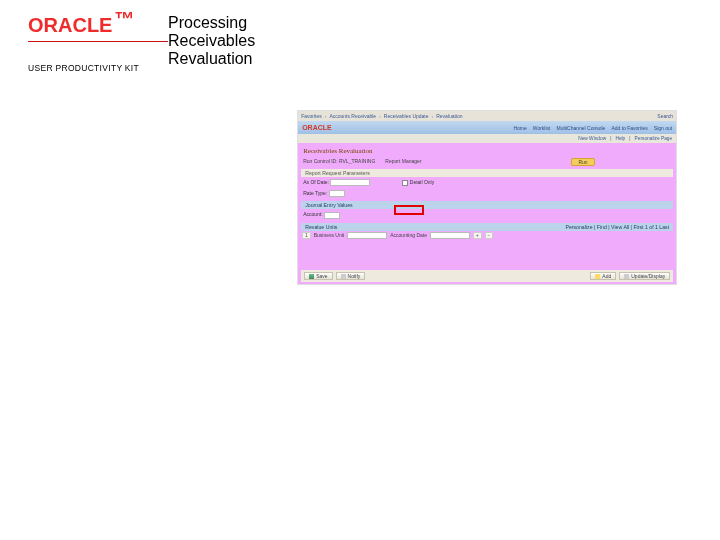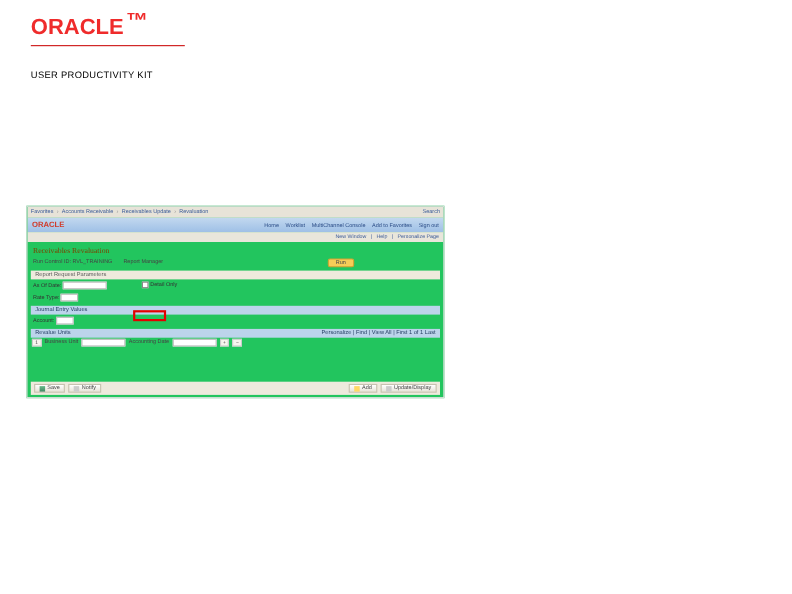--- a/index.html
+++ b/index.html
@@ -1,28 +1,28 @@
 <!DOCTYPE html>
 <html><head>
 <meta charset="utf-8">
 <style>
   *{box-sizing:border-box;margin:0;padding:0}
   html,body{width:720px;height:540px;font-family:Arial,Helvetica,sans-serif;background:#fff}
-  .page{display:flex;flex-direction:column;width:684px;height:540px}
+  .page{display:flex;flex-direction:row;width:684px;height:540px}
   .header{display:flex;align-items:flex-start;padding:14px 18px 4px 28px}
   .logo-block{display:flex;flex-direction:column;gap:2px}
   .oracle-logo{display:flex;align-items:center;gap:0}
   .oracle-logo span{color:#ef2b2b;font-weight:700;font-size:20px;letter-spacing:0}
   .tm{color:#444;font-size:9px;margin-left:2px;position:relative;top:-6px}
   .upk-line{width:140px;height:1px;background:#c11;margin-top:2px}
   .upk{font-size:8.5px;letter-spacing:0.3px;color:#000;margin-top:19px}
   .title{margin-left:auto;font-size:16px;color:#000}
   .body{display:flex;flex:1}
   .left{width:420px;padding:110px 0 0 24px;position:relative}
-  .shot{position:relative;width:380px;height:175px;border:1px solid #e0dfdf;background:#22c55e;font-size:5.5px;color:#444;overflow:hidden}
+  .shot{position:relative;width:380px;height:175px;border:1px solid #e0dfdf;background:#f0abfc;font-size:5.5px;color:#444;overflow:hidden}
   .bc{background:#e7e3d8;height:10px;display:flex;align-items:center;padding:0 3px;gap:3px;font-size:5px;color:#3a5a98}
   .bc .sep{color:#999}
   .bc-end{margin-left:auto;color:#3a5a98}
   .topbar{background:linear-gradient(#c2d8ef,#9fc0e6);height:13px;display:flex;align-items:center;padding:0 4px}
   .top-logo{color:#d13a29;font-weight:700;font-size:7px}
   .top-links{margin-left:auto;display:flex;gap:6px;font-size:5px;color:#2a4c86}
   .sub{background:#e9e6db;height:9px;display:flex;justify-content:flex-end;align-items:center;padding:0 4px;gap:4px;font-size:4.8px;color:#3a5a98}
   .pt{padding:4px 5px 2px 5px;color:#7a4300;font-size:7px;font-family:Georgia,serif}
   .rowline{display:flex;gap:10px;padding:1px 5px;font-size:5px}
   .go{margin-left:140px;background:#f6cd58;border:1px solid #d2a430;font-size:5px;padding:0 6px;border-radius:2px}
@@ -53,20 +53,21 @@
 <div class="page">
   <div class="header">
     <div class="logo-block">
       <div class="oracle-logo">
         <span>ORACLE</span>
         <span class="tm">™</span>
       </div>
       <div class="upk-line"></div>
       <div class="upk">USER PRODUCTIVITY KIT</div>
     </div>
+    <div class="title">Processing Receivables Revaluation</div>
   </div>
 
   <div class="body">
     <div class="left">
       <div class="shot">
         <div class="bc">
           <span>Favorites</span>
             <span class="sep">›</span>
           <span>Accounts Receivable</span>
             <span class="sep">›</span>

